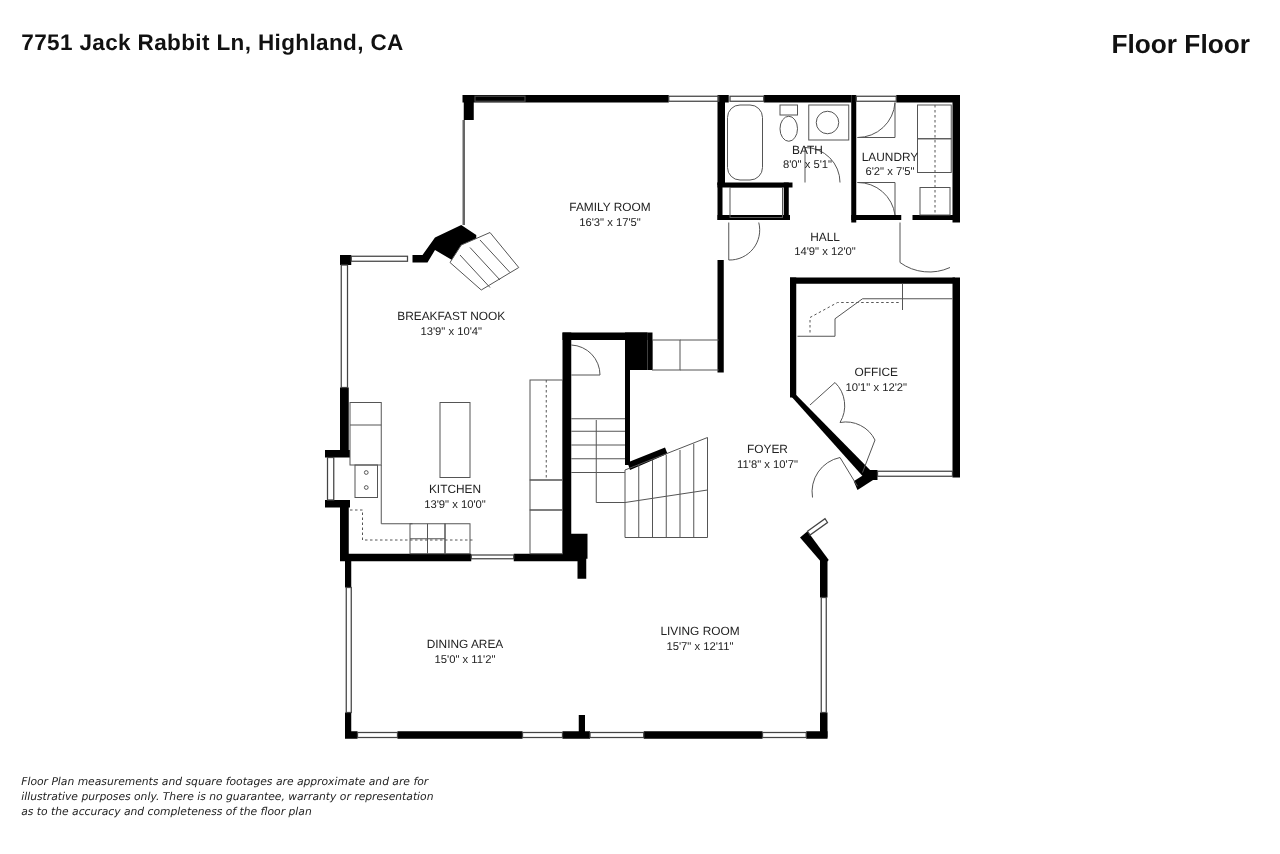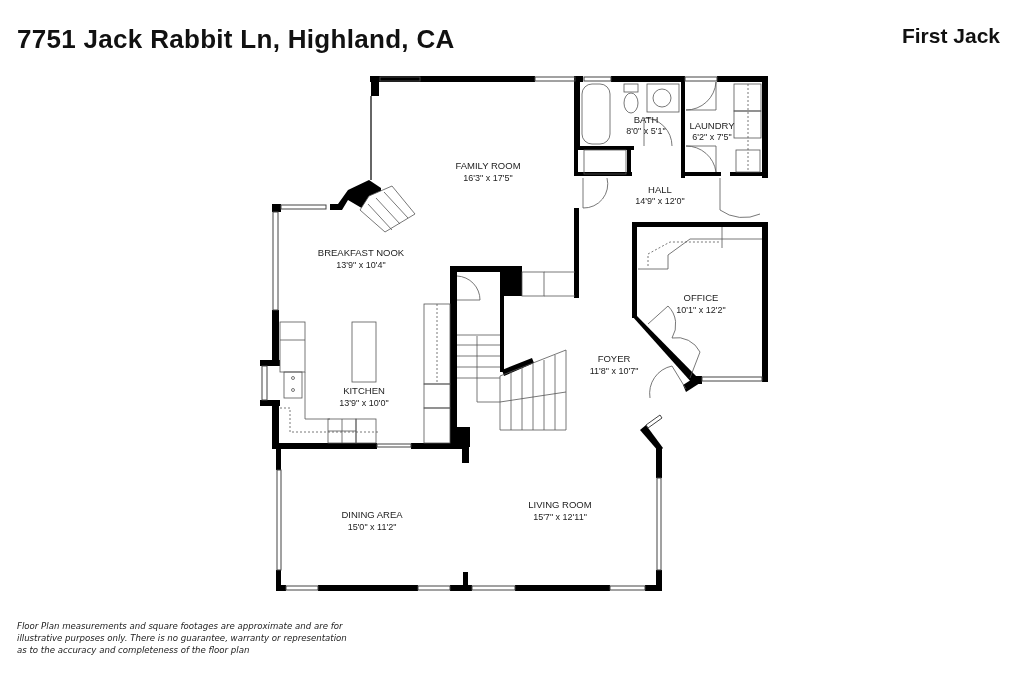--- a/index.html
+++ b/index.html
@@ -1,28 +1,28 @@
 <!DOCTYPE html>
 <html><head>
 <meta charset="utf-8">
 <style>
   html, body { margin: 0; padding: 0; background: #ffffff; }
   body { width: 1024px; height: 683px; position: relative; overflow: hidden; font-family: "Liberation Sans", sans-serif; }
-  .title { position: absolute; left: 17px; top: 24px; font-size: 26px; font-weight: bold; color: #111; letter-spacing: 0.3px; }
+  .title { position: absolute; left: 17px; top: 24px; font-size: 18px; font-weight: bold; color: #111; letter-spacing: 0.3px; }
   .floor { position: absolute; right: 24px; top: 24px; font-size: 21px; font-weight: bold; color: #111; }
   .disclaimer { position: absolute; left: 17px; top: 620px; width: 340px; font-family: "DejaVu Sans", sans-serif; font-size: 8.6px; line-height: 12px; color: #222; font-style: italic; }
   svg.plan { position: absolute; left: 0; top: 0; }
   .room-label { font-family: "Liberation Sans", sans-serif; font-size: 9.5px; fill: #222; text-anchor: middle; }
   .room-dim { font-family: "Liberation Sans", sans-serif; font-size: 9px; fill: #222; text-anchor: middle; }
 </style>
 </head>
 <body>
 
 <div class="title">7751 Jack Rabbit Ln, Highland, CA</div>
-<div class="floor">First Jack</div>
+<div class="floor">Floor Floor</div>
 
 <svg class="plan" width="1024" height="683" viewBox="0 0 1024 683" xmlns="http://www.w3.org/2000/svg">
 
   <g fill="#000">
 
     <rect x="371" y="76" width="8" height="20"></rect>
     <rect x="420" y="76" width="115" height="6"></rect>
     <rect x="370" y="76" width="50" height="6" fill="#000"></rect>
 
     <rect x="575" y="76" width="8" height="6"></rect>

